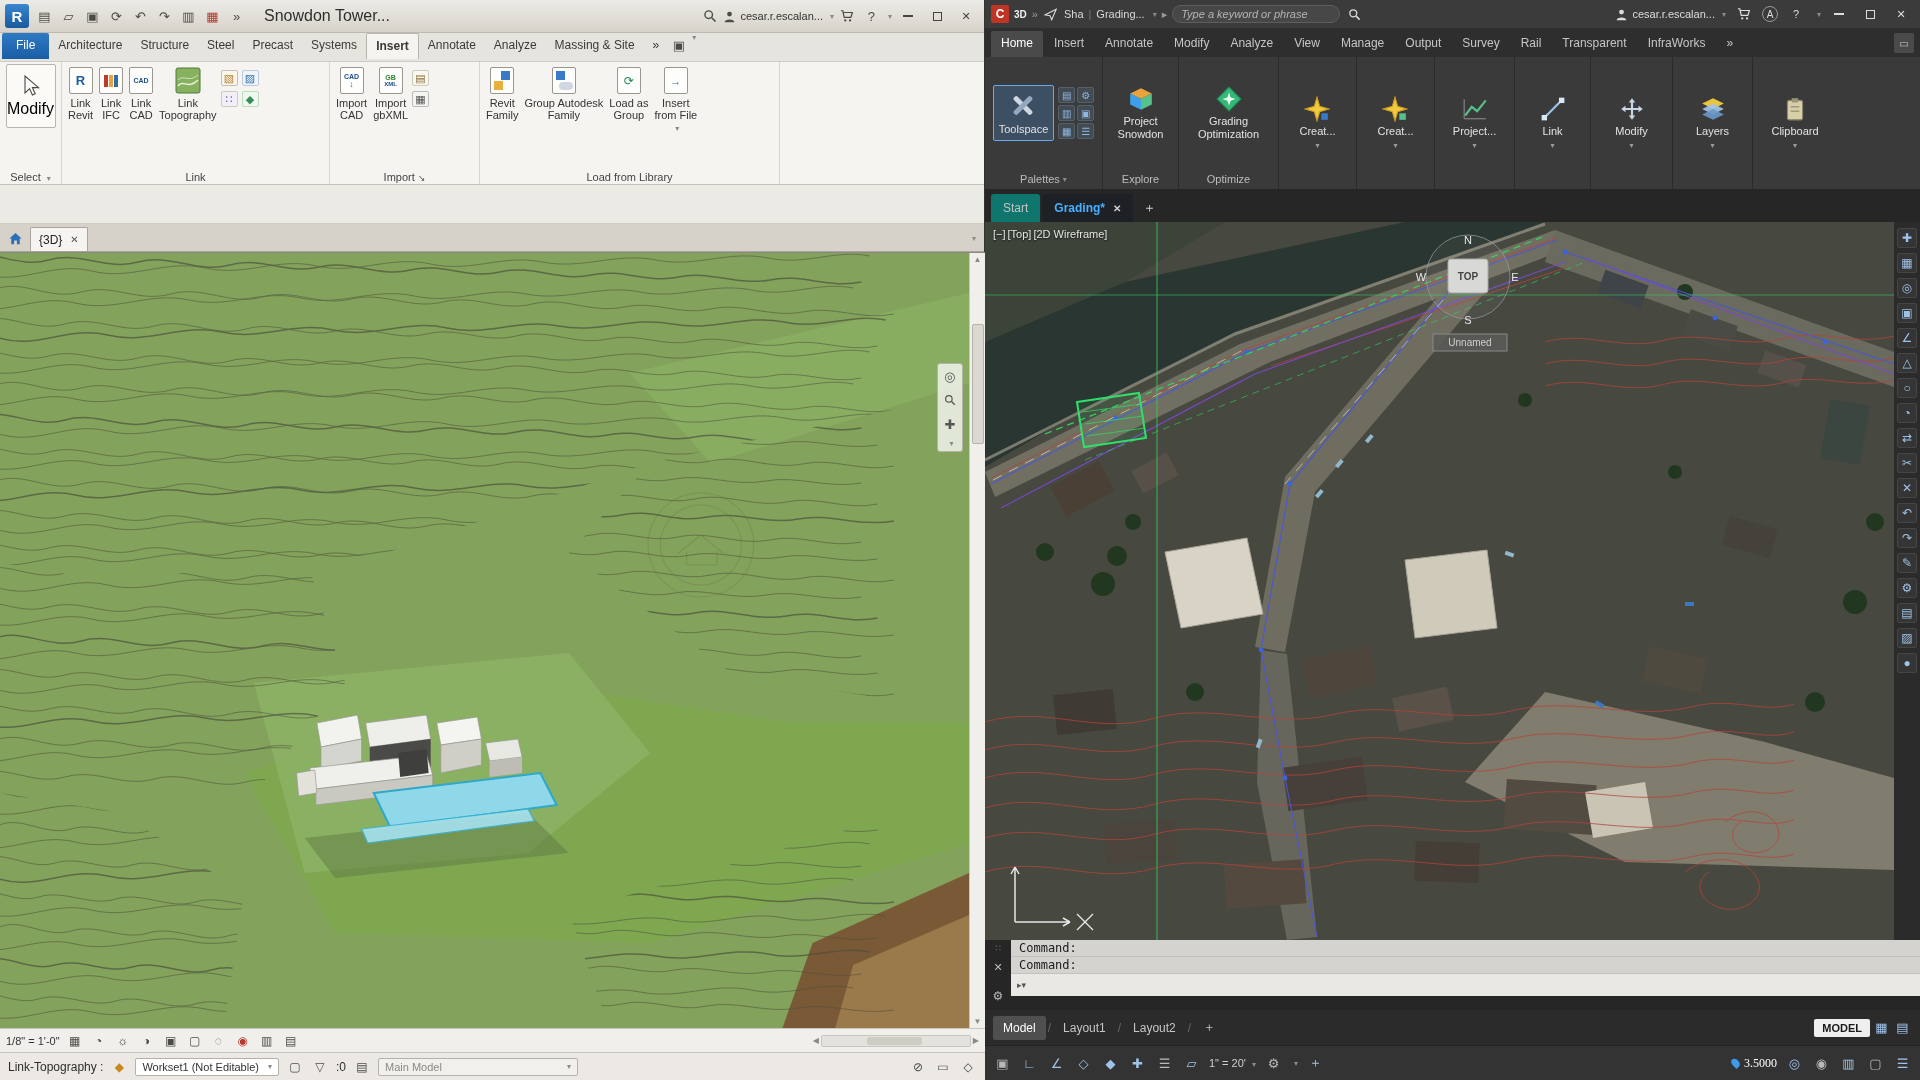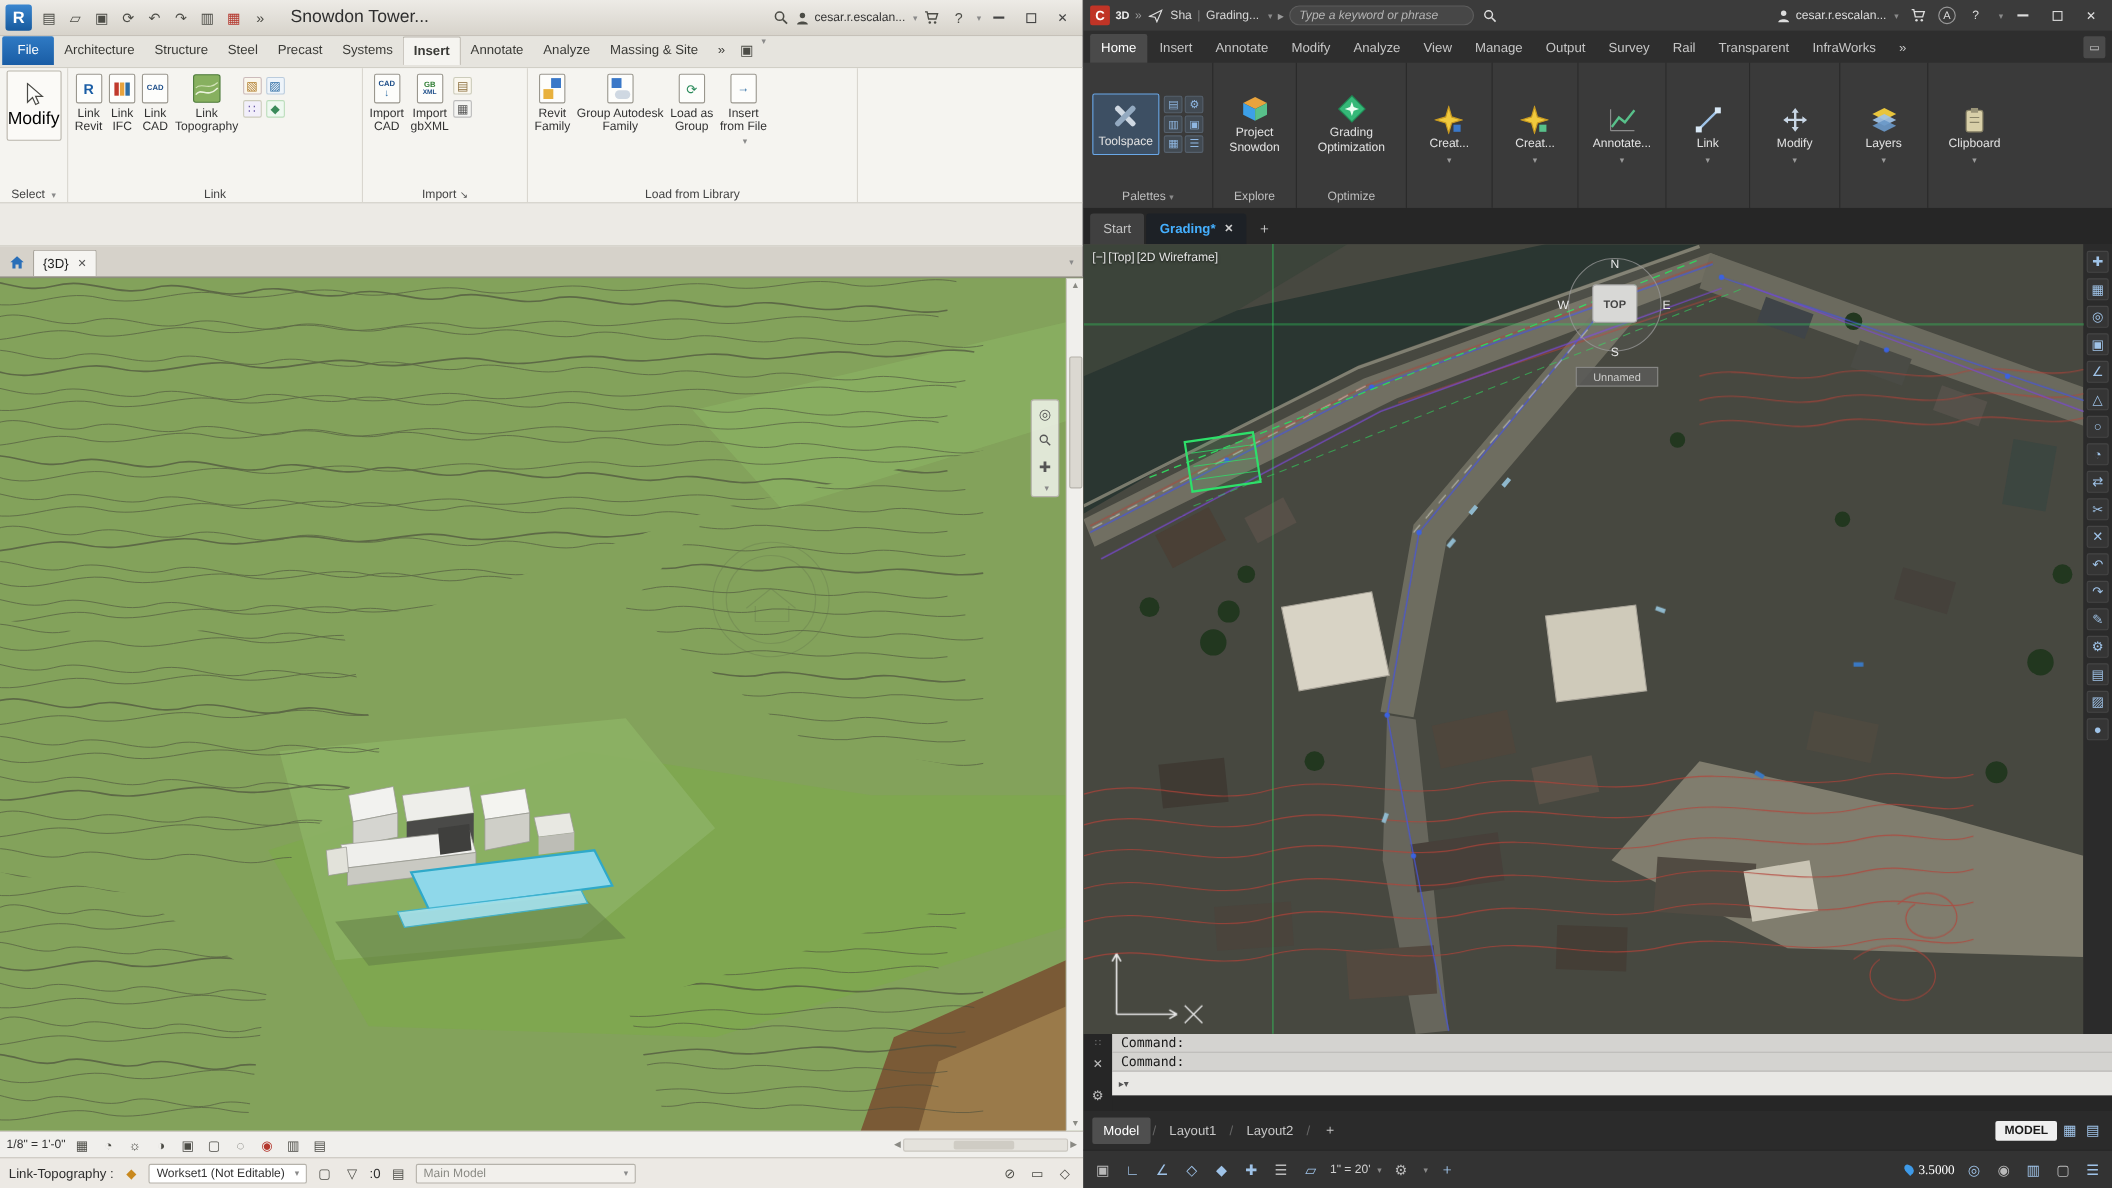--- a/index.html
+++ b/index.html
@@ -75,21 +75,21 @@
 .cvbig .cvbl{font-size:11px;color:#e2e2e2;line-height:1.1;text-align:center}
 .cvbig .chevd{font-size:8px;color:#9a9a9a}
 .ts-active{background:#3d4f63;border:1px solid #6aa8e8}
 .ts-icon{position:relative;width:30px;height:30px}
 .tsb1,.tsb2{position:absolute;left:3px;top:13px;width:24px;height:5px;border-radius:2px}
 .tsb1{background:#cfd8e2;transform:rotate(45deg)}
 .tsb2{background:#93a9c0;transform:rotate(-45deg)}
 .ts-grid{display:grid;grid-template-columns:17px 17px;grid-auto-rows:16px;gap:2px}
 .tsq{display:flex;align-items:center;justify-content:center;font-size:10px;color:#8fb7e2;background:#424a52;border:1px solid #55606c;border-radius:2px}
 .cv-filetabs{height:32px;background:#262626;display:flex;align-items:flex-end;padding-left:6px;gap:2px}
-.cv-ftab{height:28px;display:flex;align-items:center;gap:8px;padding:0 12px;font-size:12px;color:#c2c2c2;background:#404040;border-radius:3px 3px 0 0}
+.cv-ftab{height:28px;display:flex;align-items:center;gap:8px;padding:0 12px;font-size:12px;color:#c2c2c2;background:#0f766e;border-radius:3px 3px 0 0}
 .cv-ftab.active{background:#1d2126;color:#45b0ff;font-weight:bold}
 .cv-ftab .x{color:#cfcfcf;font-size:10px}
 .cv-plus{width:20px;height:20px;display:flex;align-items:center;justify-content:center;color:#cfcfcf;font-size:13px;margin:0 4px 4px}
 .cv-canvas{position:absolute;left:0;top:222px;width:909px;height:718px;background:#474840;overflow:hidden}
 .cv-vplabel{position:absolute;left:8px;top:6px;font-size:11px;color:#e4e4e4;display:flex;gap:2px;text-shadow:0 1px 2px rgba(0,0,0,.7)}
 .cv-righttools{position:absolute;left:909px;top:222px;width:26px;height:718px;background:#2b2b2b;display:flex;flex-direction:column;align-items:center;padding-top:6px;gap:5px}
 .cv-righttools .ic{width:20px;height:20px;color:#9fc3e8;font-size:12px;background:#353535;border:1px solid #454545;border-radius:2px}
 .cv-cmd{position:absolute;left:0;top:940px;width:935px;height:70px;background:#262626;display:flex}
 .cmd-gutter{width:26px;display:flex;flex-direction:column;align-items:center;padding:3px 0;gap:8px;color:#bbb}
 .cmd-main{flex:1;display:flex;flex-direction:column}
@@ -653,21 +653,21 @@
     </div>
 
     <div class="cvp" style="width:80px">
       <div class="cvp-body" style="flex-direction:column;gap:2px">
         <div class="cvbig">
           <svg width="26" height="26" viewBox="0 0 24 24">
                 <line x1="2" y1="21" x2="22" y2="21" stroke="#8a8a8a"></line>
                 <line x1="2" y1="21" x2="2" y2="3" stroke="#8a8a8a"></line>
                 <polyline points="3,18 9,10 14,14 22,4" stroke="#58c08a" stroke-width="2" fill="none"></polyline>
               </svg>
-          <span class="cvbl">Annotate...</span>
+          <span class="cvbl">Project...</span>
           <span class="chevd">▾</span>
         </div>
       </div>
     </div>
 
     <div class="cvp" style="width:76px">
       <div class="cvp-body" style="flex-direction:column;gap:2px">
         <div class="cvbig">
           <svg width="26" height="26" viewBox="0 0 24 24">
                 <line x1="4" y1="20" x2="20" y2="4" stroke="#9fc3e8" stroke-width="2"></line>

